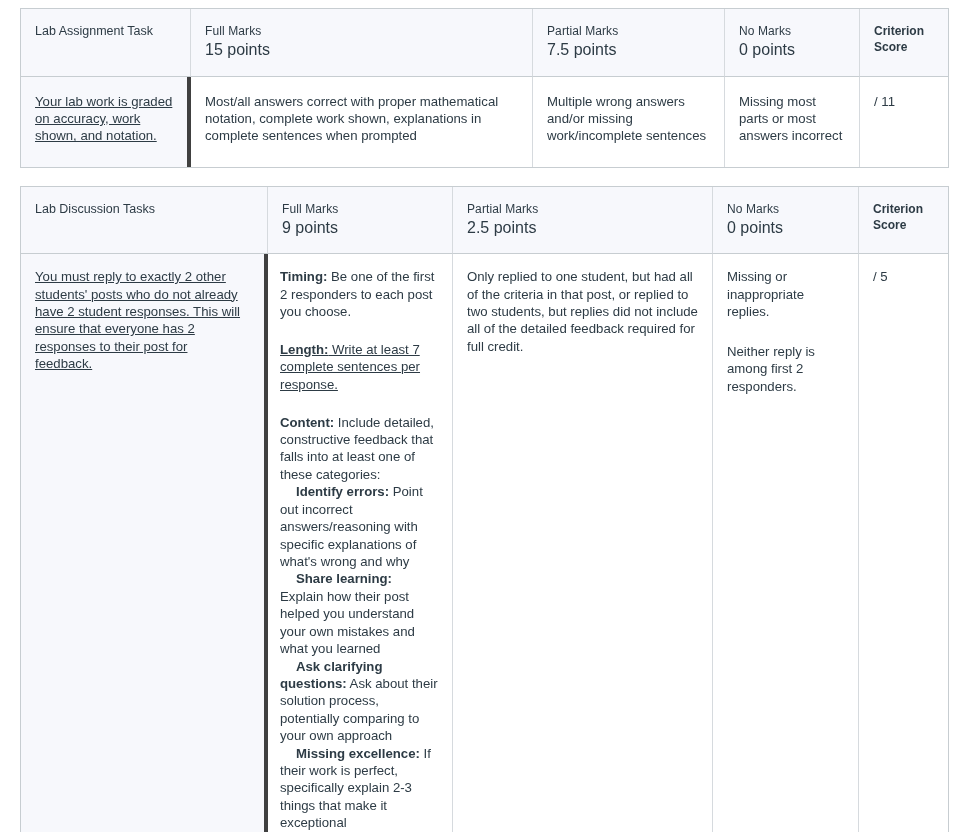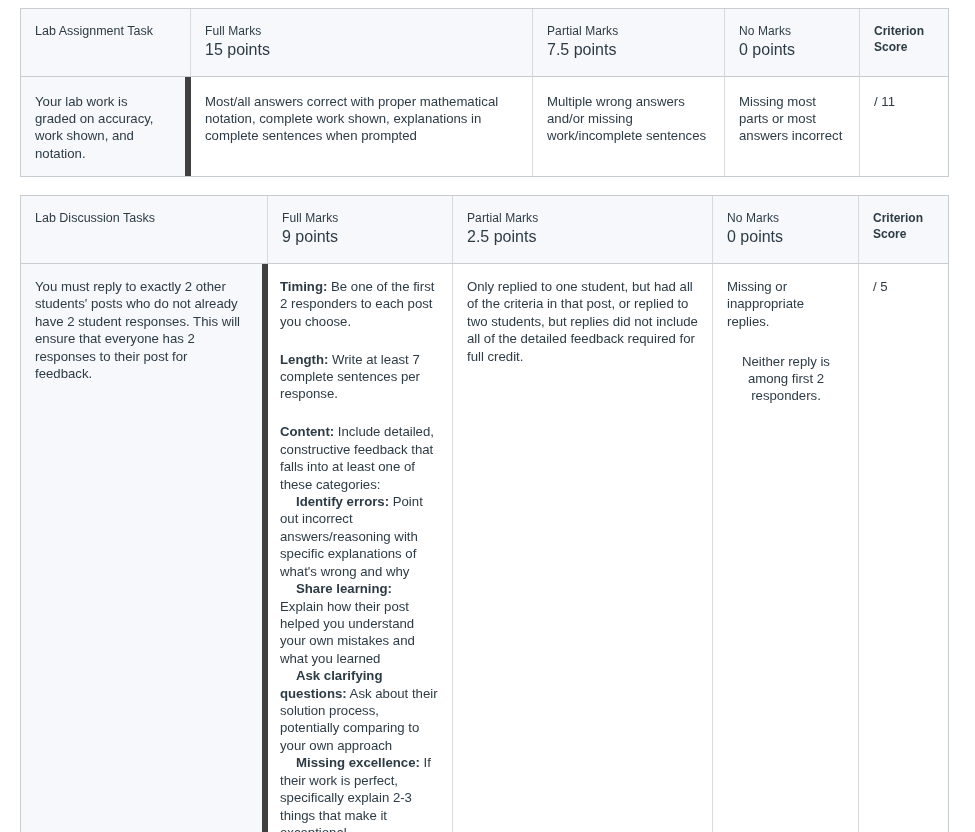--- a/index.html
+++ b/index.html
@@ -71,21 +71,22 @@
   }
   tbody td {
     font-size: 13.2px;
     line-height: 1.32;
     color: #2d3b45;
   }
   td.crit-desc-cell, th.crit-head-cell {
     background: #f7f8fc;
   }
   tbody td.crit-desc-cell {
-    border-right: 6px solid #404040;
+    border-right: 4px solid #404040;
+    text-decoration: underline;
   }
   .score-val {
     font-size: 13.2px;
     color: #2d3b45;
   }
   .para { margin: 0; }
   .para + .para { margin-top: 1.05em; }
   .sub {
     margin: 0;
     text-indent: 16px;
@@ -189,33 +190,33 @@
           <div class="score-head">Score</div>
         </th>
       </tr>
     </thead>
     <tbody>
       <tr>
         <td class="crit-desc-cell disc-cell">You must reply to exactly 2 other students' posts who do not already have 2 student responses. This will ensure that everyone has 2 responses to their post for feedback.</td>
         <td class="full-cell">
           <div id="fm-blocks">
               <p class="para"><b>Timing:</b> Be one of the first 2 responders to each post you choose.</p>
-              <p class="para" style="margin-top: 1.55em;"><b>Length:</b> Write at least 7 complete sentences per response.</p>
+              <p class="para" style="margin-top: 1.55em; text-decoration: underline;"><b>Length:</b> Write at least 7 complete sentences per response.</p>
               <p class="para" style="margin-top: 1.55em;"><b>Content:</b> Include detailed, constructive feedback that falls into at least one of these categories:</p>
               <p class="sub"><b>Identify errors:</b> Point out incorrect answers/reasoning with specific explanations of what's wrong and why</p>
               <p class="sub"><b>Share learning:</b> Explain how their post helped you understand your own mistakes and what you learned</p>
               <p class="sub"><b>Ask clarifying questions:</b> Ask about their solution process, potentially comparing to your own approach</p>
               <p class="sub"><b>Missing excellence:</b> If their work is perfect, specifically explain 2-3 things that make it exceptional</p>
             </div>
         </td>
         <td>Only replied to one student, but had all of the criteria in that post, or replied to two students, but replies did not include all of the detailed feedback required for full credit.</td>
         <td>
           <div id="nm-blocks">
               <p class="para">Missing or inappropriate replies.</p>
-              <p class="para" style="margin-top: 1.7em; text-align: center;">Neither reply is among first 2 responders.</p>
+              <p class="para" style="margin-top: 1.7em;">Neither reply is among first 2 responders.</p>
             </div>
         </td>
         <td class="score-val">/ 5</td>
       </tr>
     </tbody>
   </table>
 
 </div>
 
 </body></html>

